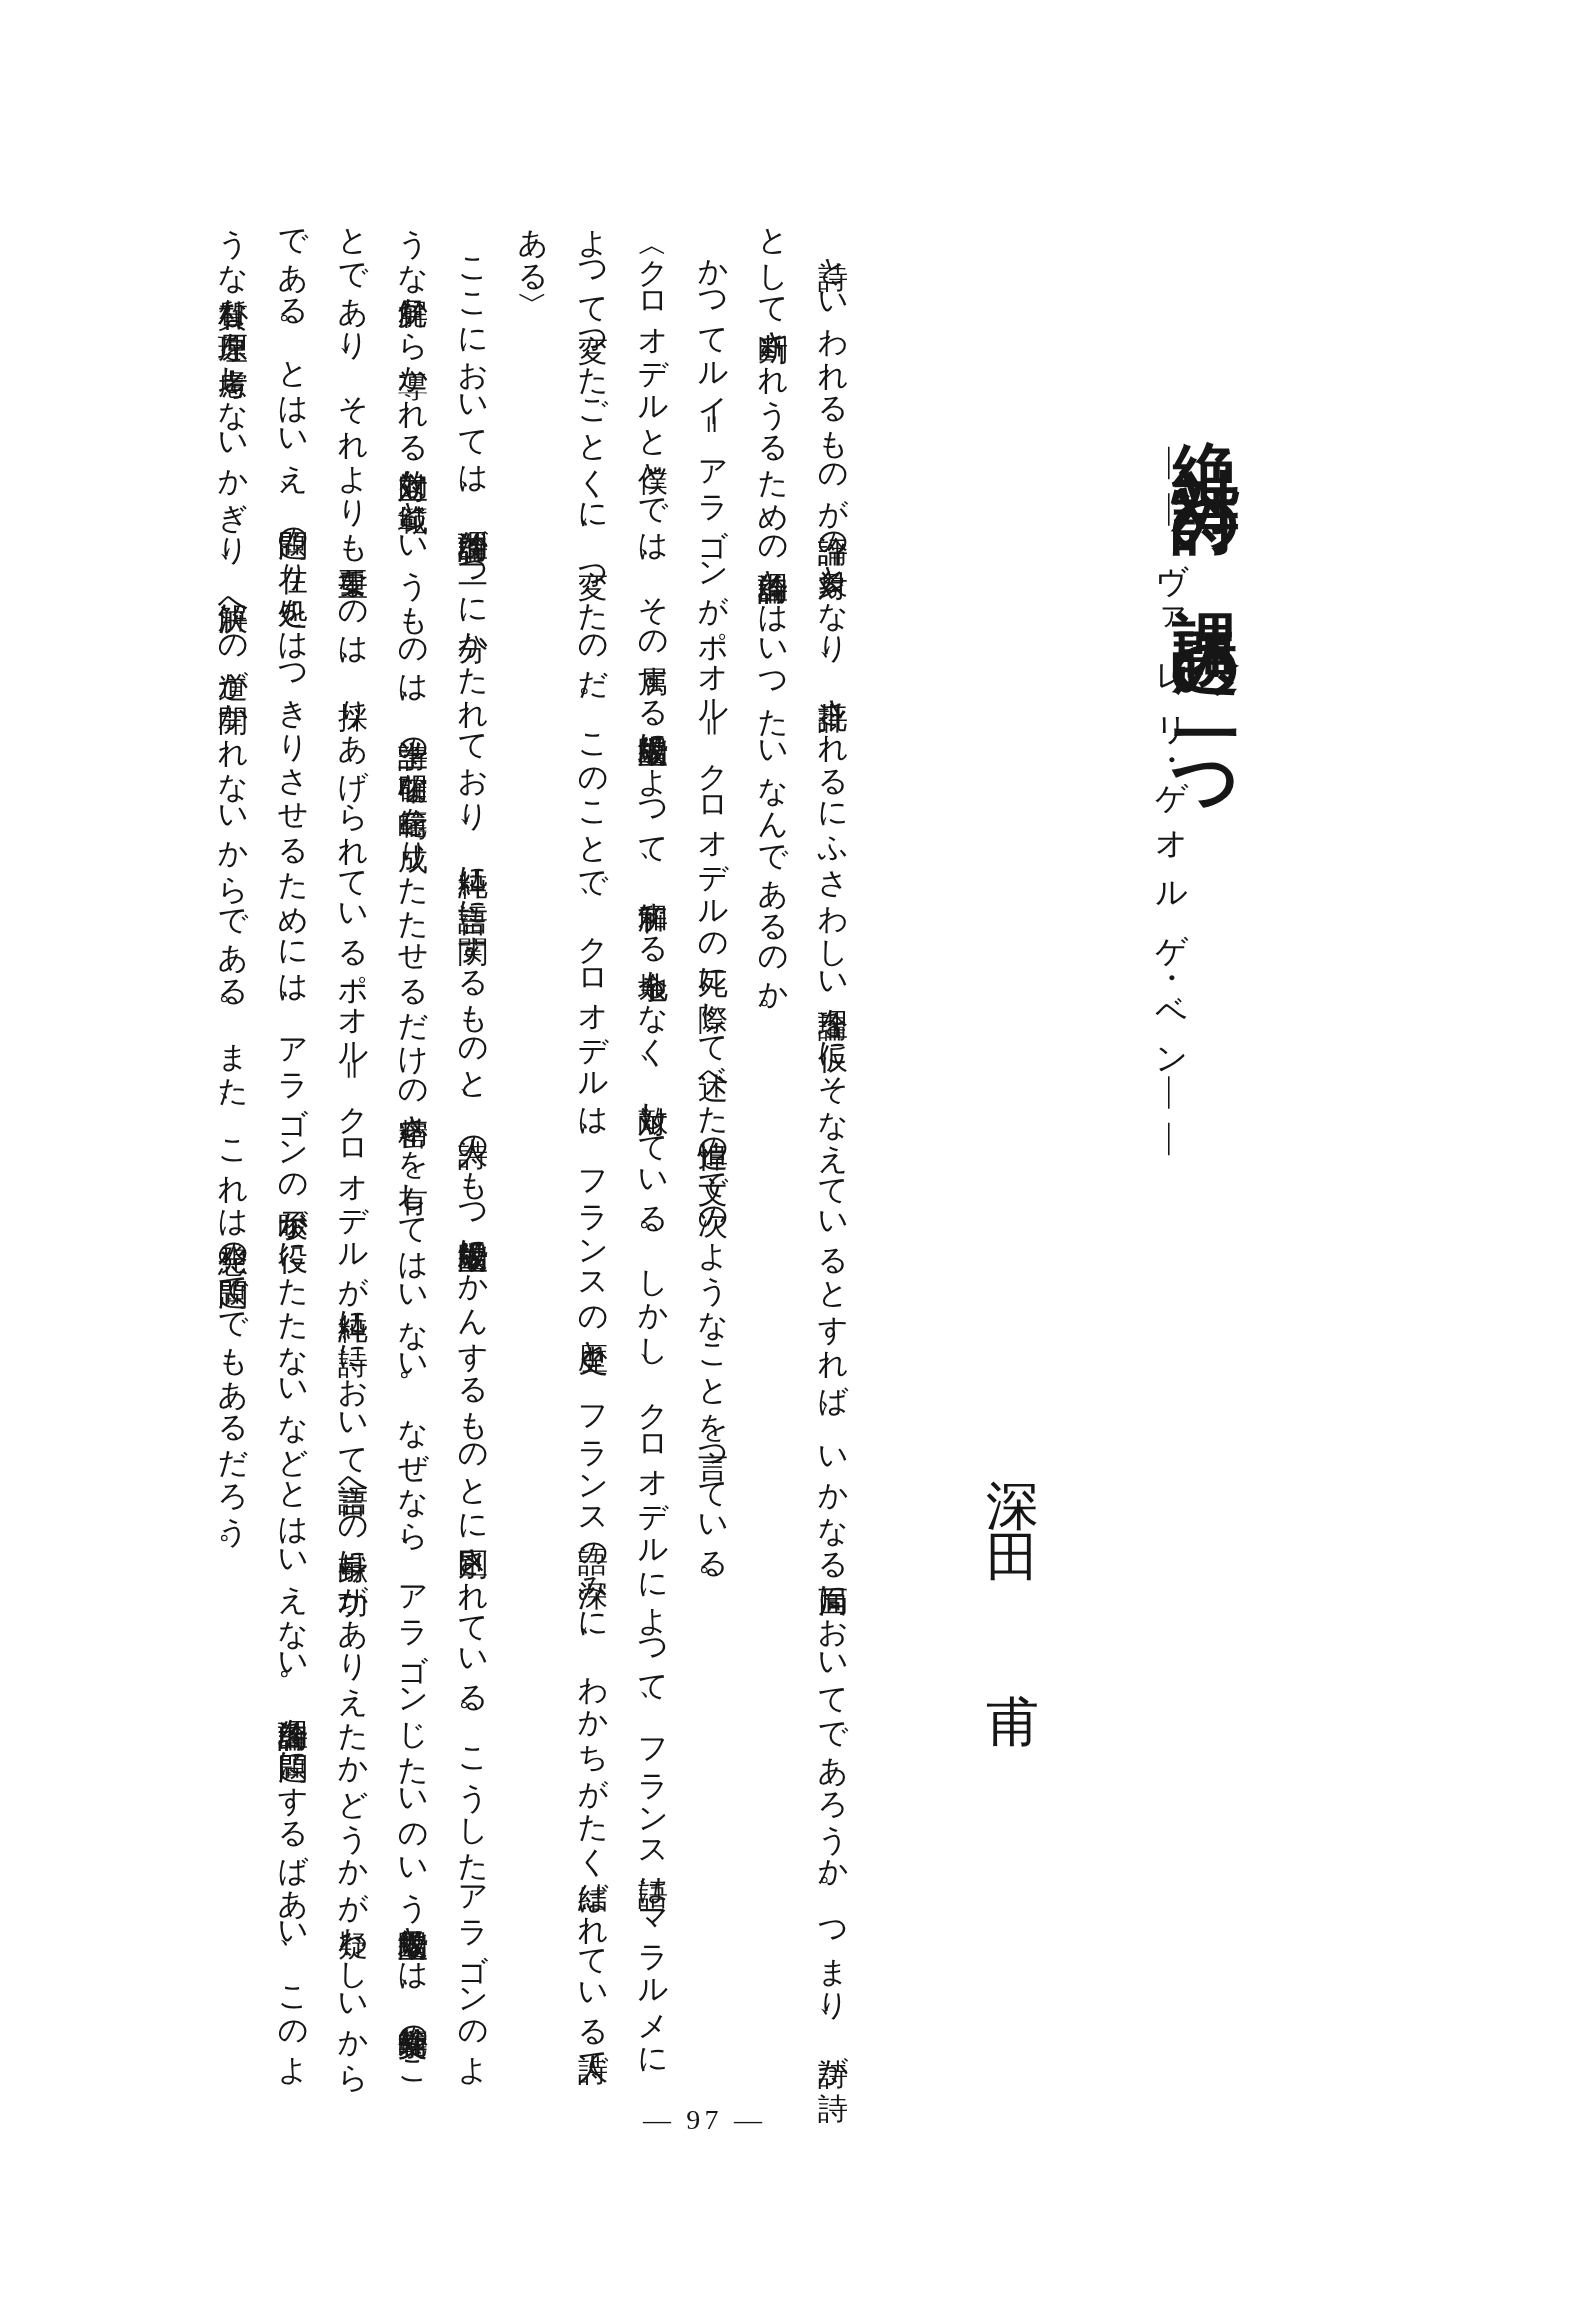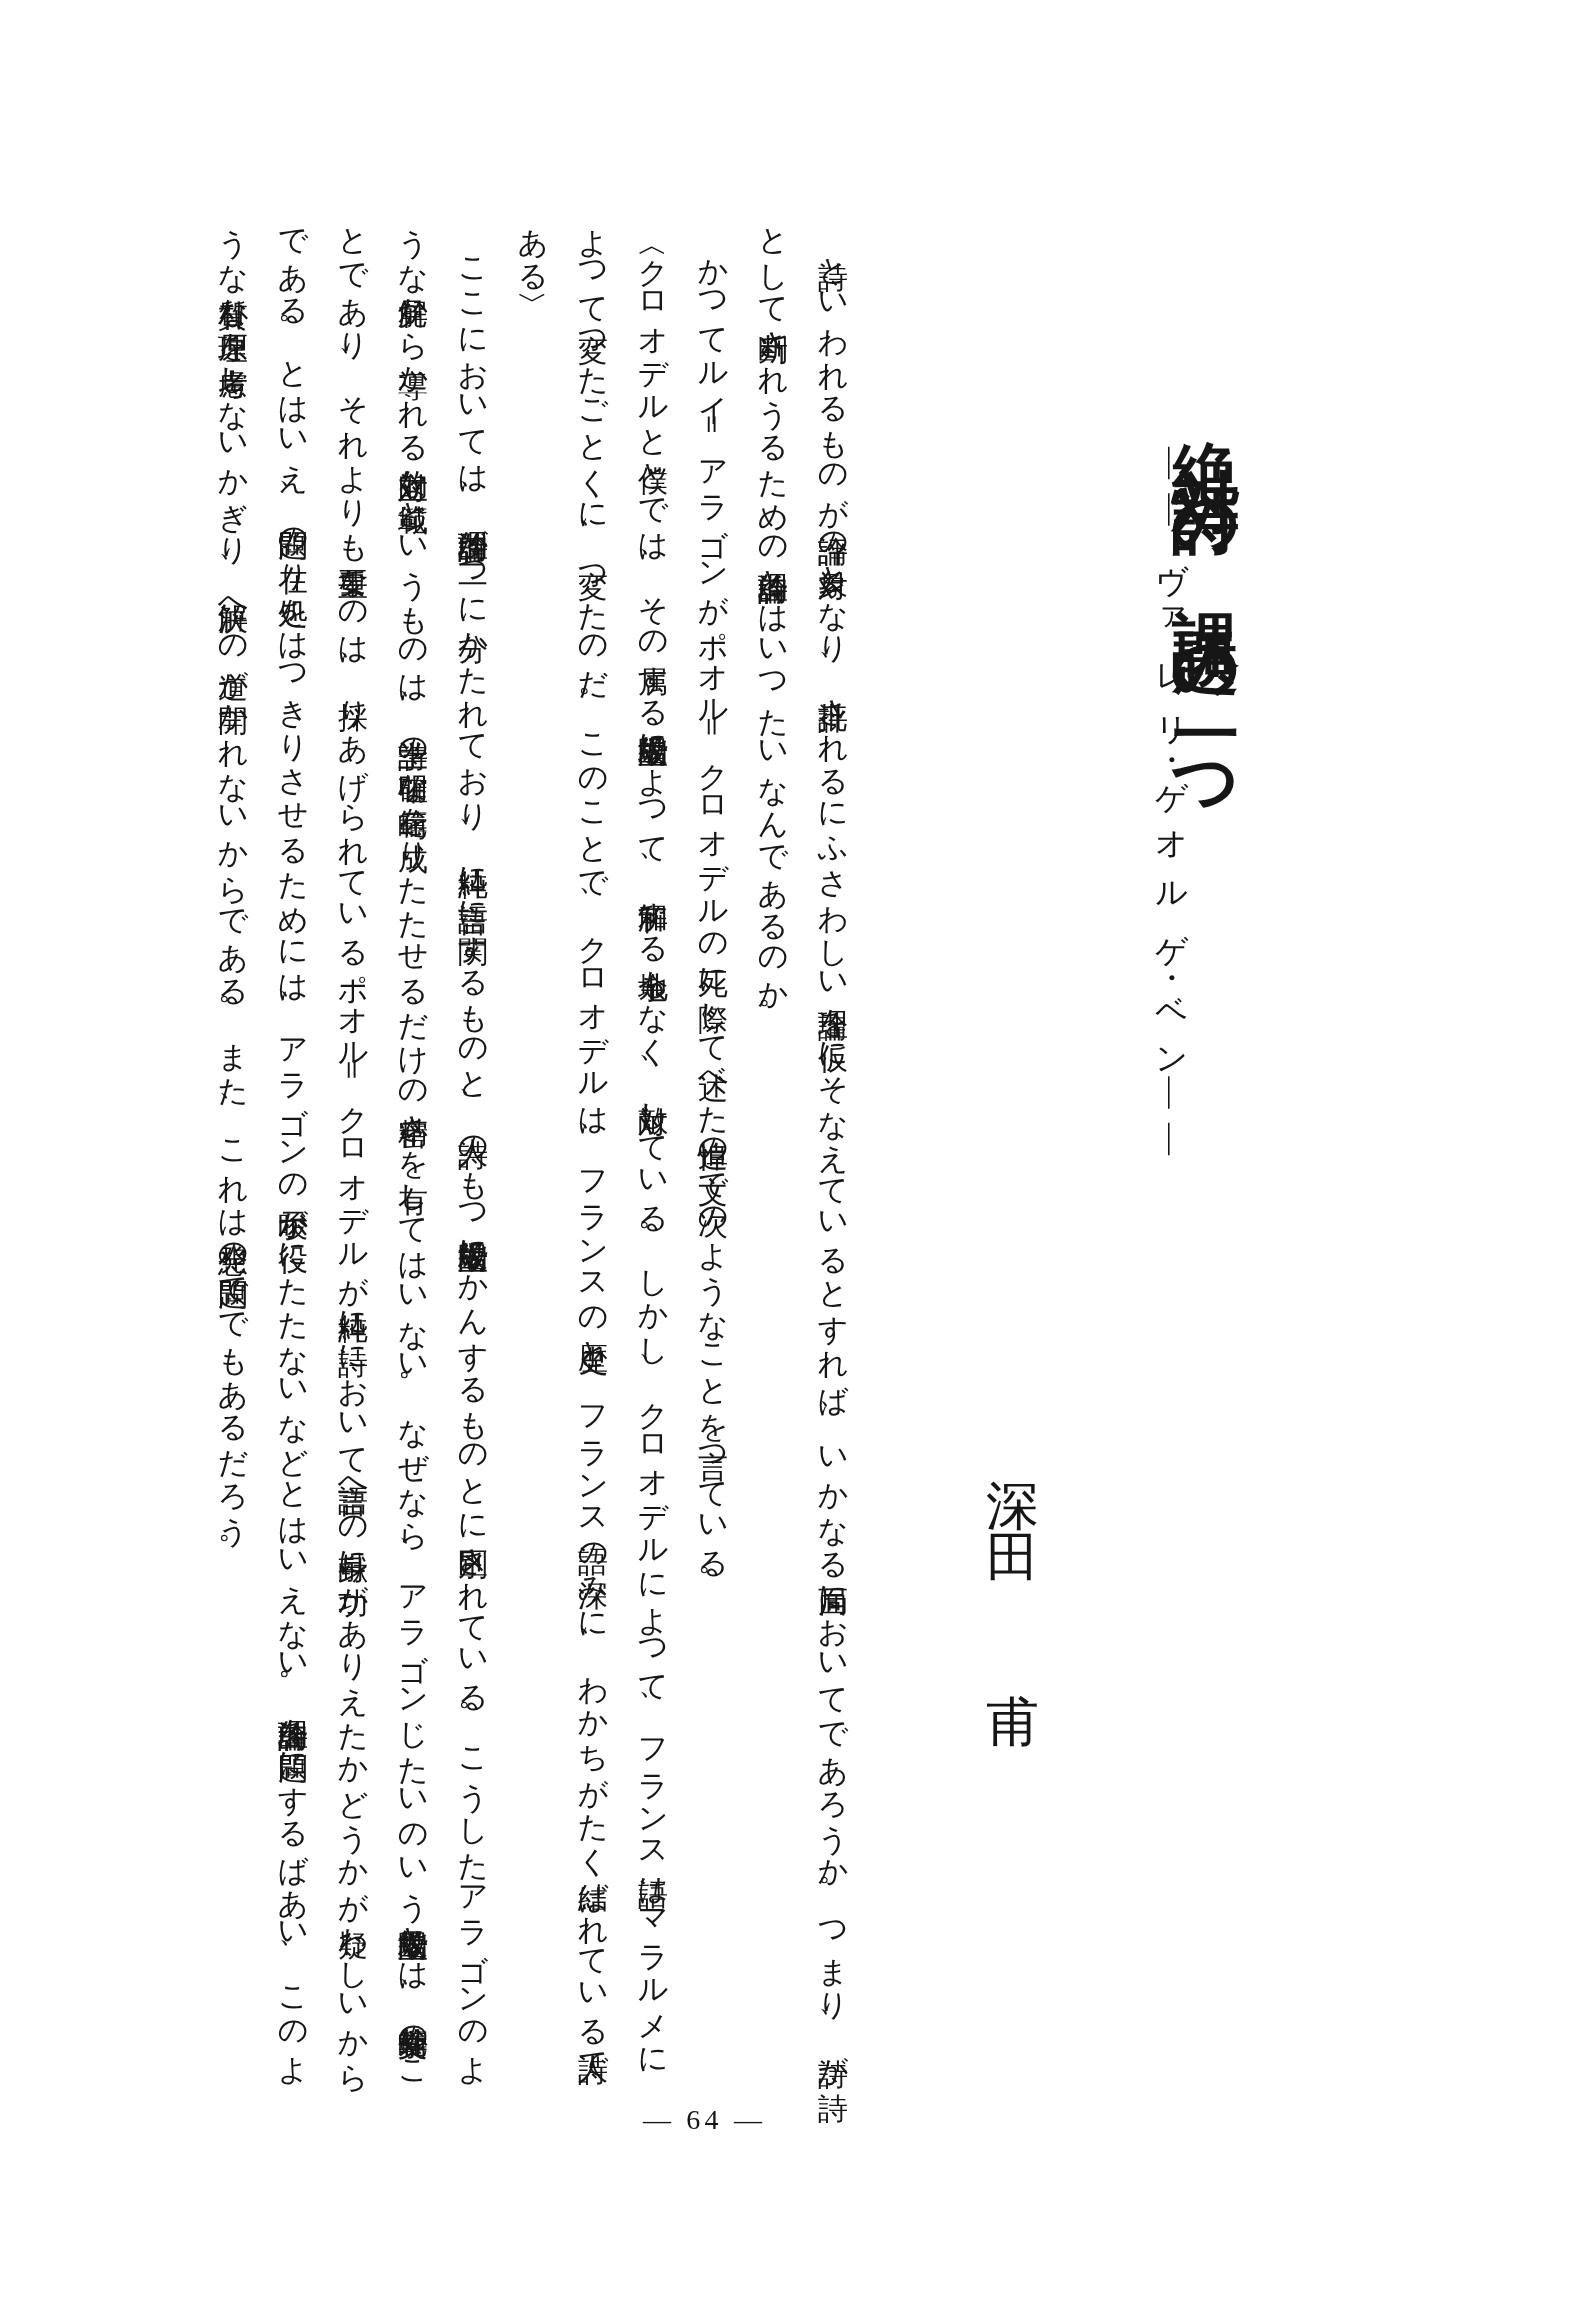--- a/index.html
+++ b/index.html
@@ -80,16 +80,16 @@
 
   <div class="vtext author">深田　甫</div>
 
   <div class="vtext bodytext">
     <p>詩といわれるものが評論の対象となり、批評されるにふさわしい論理を仮にそなえているとすれば、いかなる局面においてであろうか。つまり、詩が詩として判断されうるための詩的論理とはいつたいなんであるのか。</p>
     <p>かつてルイ＝アラゴンがポオル＝クロオデルの死に際して述べた追悼の文で次のようなことを言つている。</p>
     <p>〈クロオデルと僕とでは、その属する階級的立場によつて、和解する余地もなく、敵対している。しかし、クロオデルによつて、フランス語はマラルメによつて変つたごとくに、変つたのだ。このことで、クロオデルは、フランスの歴史と、フランス語の深みに、わかちがたく結ばれている詩人である〉</p>
     <p>ここにおいては、詩的論理が二つに分かたれており、純粋に言語に関するものと、詩人のもつ階級的立場にかんするものとに区別されている。こうしたアラゴンのような見解から導かれる対立的な範域というものは、詩学上の明確な範疇を成りたたせるだけの精密さを有してはいない。なぜなら、アラゴンじたいのいう階級的立場とは、文学範疇外のことであり、それよりも重要なのは、採りあげられているポオル＝クロオデルが純粋に詩において言語への献身に功がありえたかどうかが疑わしいからである。とはいえ、問題の在り処をはつきりさせるためには、アラゴンの示唆が役にたたないなどとはいえない。詩的論理を問題にするばあい、このような質朴な原理を考慮しないかぎり、解決への道が開かれないからである。また、これは発想の問題ででもあるだろう。</p>
   </div>
 
-  <div class="pageno">— 64 —</div>
+  <div class="pageno">— 97 —</div>
 
 </div>
 
 
 </body></html>

